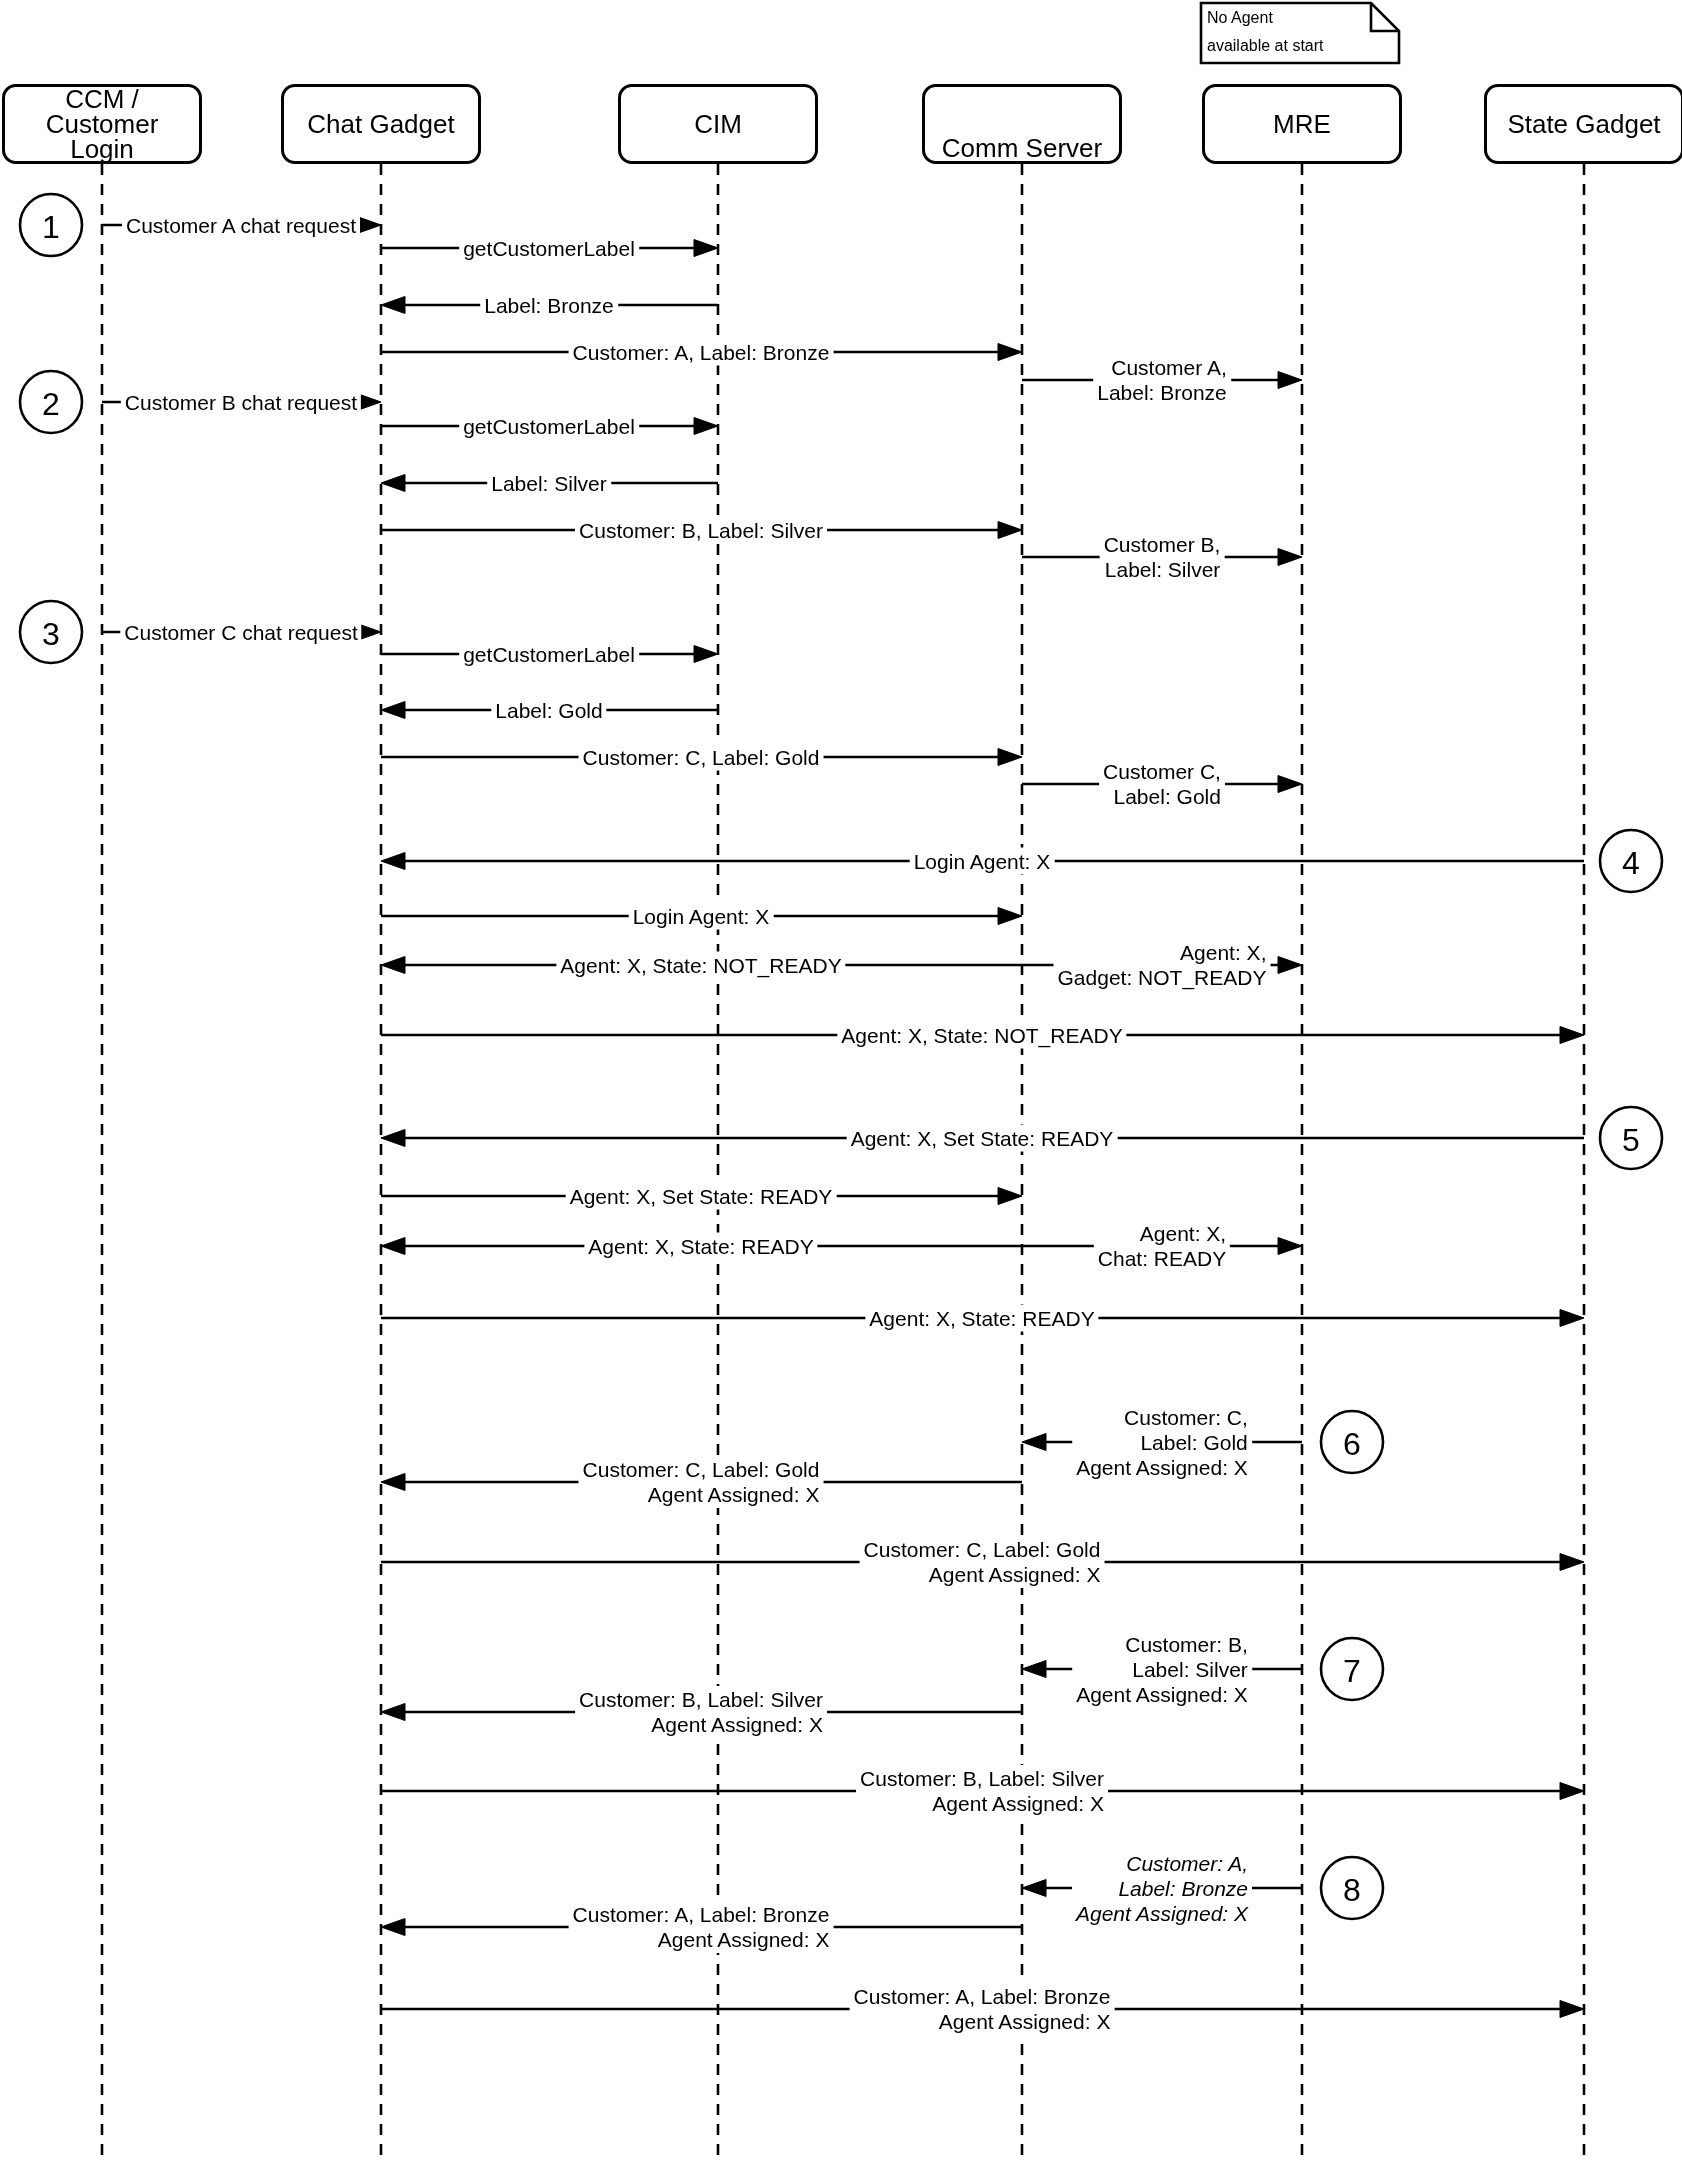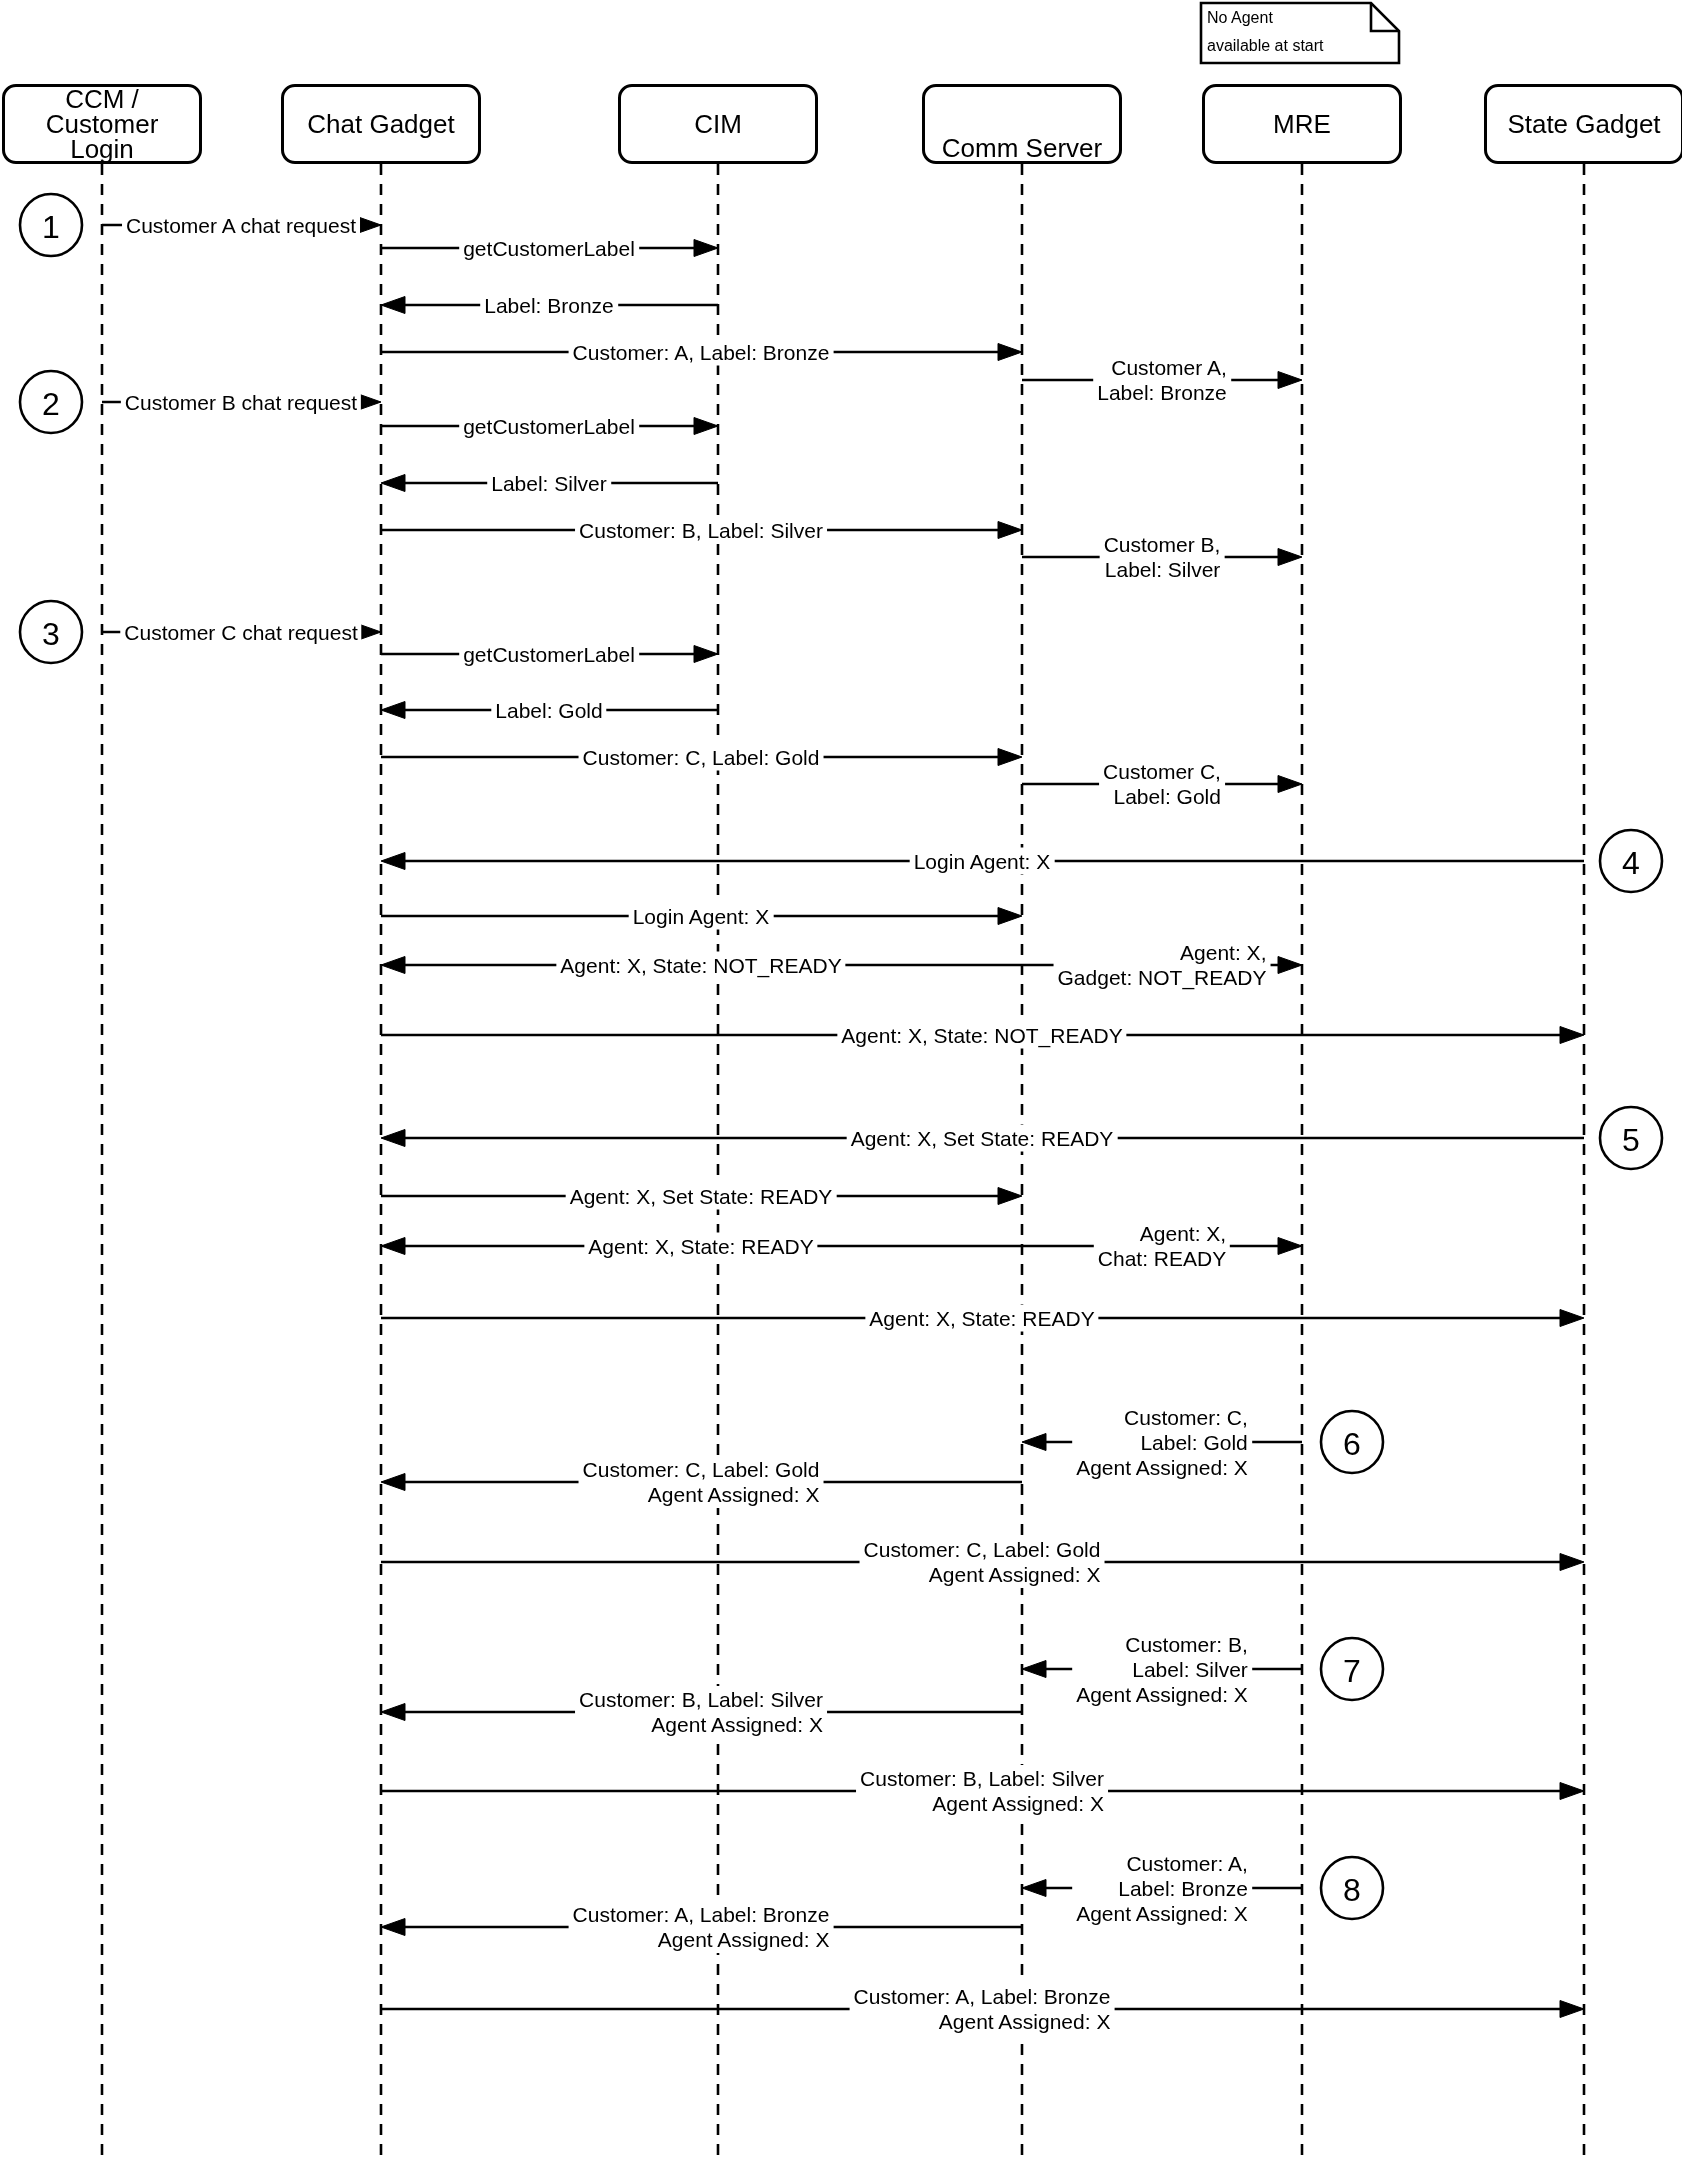--- a/index.html
+++ b/index.html
@@ -240,21 +240,21 @@
         <div>Agent Assigned: X</div>
       </div>
       <div class="msg-label" style="left: 701px; top: 1712px;">
         <div>Customer: B, Label: Silver</div>
         <div>Agent Assigned: X</div>
       </div>
       <div class="msg-label" style="left: 982px; top: 1791px;">
         <div>Customer: B, Label: Silver</div>
         <div>Agent Assigned: X</div>
       </div>
-      <div class="msg-label" style="left: 1162px; top: 1888px;">
+      <div class="msg-label" style="left: 1162px; top: 1888px; font-style: italic;">
         <div>Customer: A,</div>
         <div>Label: Bronze</div>
         <div>Agent Assigned: X</div>
       </div>
       <div class="msg-label" style="left: 701px; top: 1927px;">
         <div>Customer: A, Label: Bronze</div>
         <div>Agent Assigned: X</div>
       </div>
       <div class="msg-label" style="left: 982px; top: 2009px;">
         <div>Customer: A, Label: Bronze</div>

